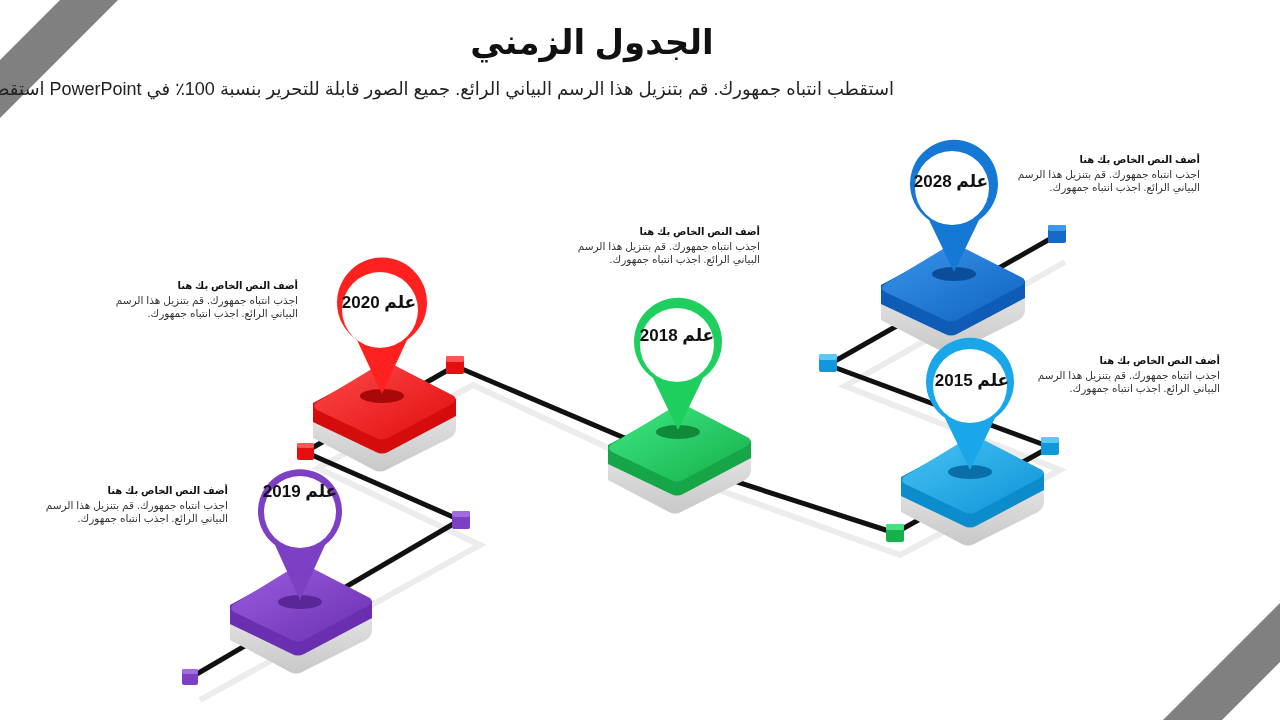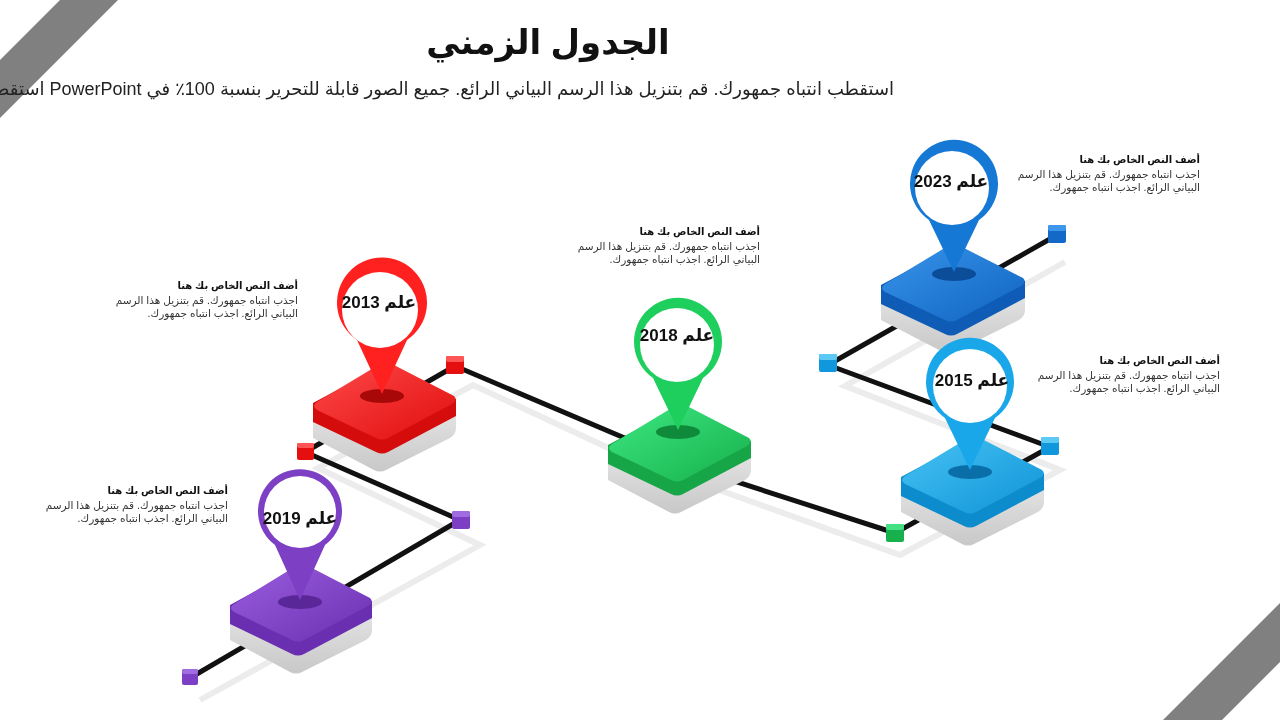--- a/index.html
+++ b/index.html
@@ -3,21 +3,21 @@
 <meta charset="utf-8">
 <style>
   html, body { margin: 0; padding: 0; }
   body {
     width: 1280px; height: 720px; overflow: hidden; position: relative;
     background: #ffffff; font-family: "Liberation Sans", "DejaVu Sans", sans-serif; color: #111;
   }
   .stripe { position: absolute; left: 0; top: 0; width: 1280px; height: 720px; pointer-events: none; }
   .title {
     position: absolute; left: 0; width: 1096px; top: 22px; text-align: center;
-    font-size: 34px; font-weight: bold; color: #111; direction: rtl; margin: 0;
+    font-size: 34px; font-weight: bold; color: #111; direction: rtl; margin: 0; padding-left: 44px;
   }
   .subtitle {
     position: absolute; left: 140px; width: 754px; top: 78px; text-align: right;
     font-size: 18px; color: #222; direction: rtl; white-space: nowrap;
   }
   #diagram { position: absolute; left: 0; top: 0; width: 1280px; height: 720px; }
   .note { position: absolute; direction: rtl; text-align: right; }
   .note .h { font-size: 10px; font-weight: bold; color: #111; line-height: 17px; }
   .note .b { font-size: 10.5px; color: #333; line-height: 13px; text-align: right; }
   .pin-label {
@@ -164,25 +164,25 @@
   <g>
     <path d="M970,470 L945,418 A44,44 0 1 1 995,418 Z" fill="#1aa7ea"></path>
     <circle cx="970" cy="386" r="37" fill="#fff"></circle>
   </g>
   <g>
     <path d="M954,272 L929,220 A44,44 0 1 1 979,220 Z" fill="#1478d4"></path>
     <circle cx="952" cy="188" r="37" fill="#fff"></circle>
   </g>
 </svg>
 
-<div class="pin-label" style="left:255px; top:508px;text-align:center;">علم 2019</div>
-<div class="pin-label" style="left:334px; top:292px;">علم 2013</div>
+<div class="pin-label" style="left:255px; top:481px;text-align:center;">علم 2019</div>
+<div class="pin-label" style="left:334px; top:292px;">علم 2020</div>
 <div class="pin-label" style="left:632px; top:325px;">علم 2018</div>
 <div class="pin-label" style="left:927px; top:370px;">علم 2015</div>
-<div class="pin-label" style="left:906px; top:171px;">علم 2023</div>
+<div class="pin-label" style="left:906px; top:171px;">علم 2028</div>
 
 <div class="note" style="left:30px; top:482px; width:198px;">
   <div class="h">أضف النص الخاص بك هنا</div>
   <div class="b">اجذب انتباه جمهورك. قم بتنزيل هذا الرسم</div>
   <div class="b">البياني الرائع. اجذب انتباه جمهورك.</div>
 </div>
 <div class="note" style="left:100px; top:277px; width:198px;">
   <div class="h">أضف النص الخاص بك هنا</div>
   <div class="b">اجذب انتباه جمهورك. قم بتنزيل هذا الرسم</div>
   <div class="b">البياني الرائع. اجذب انتباه جمهورك.</div>

